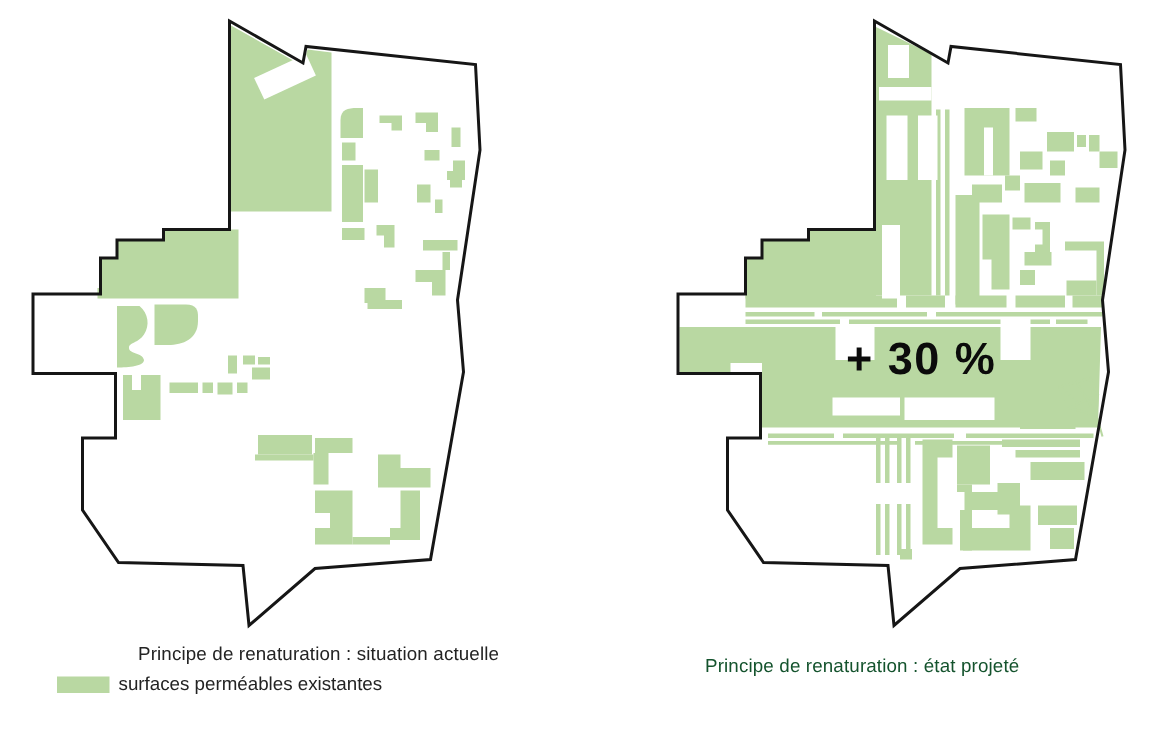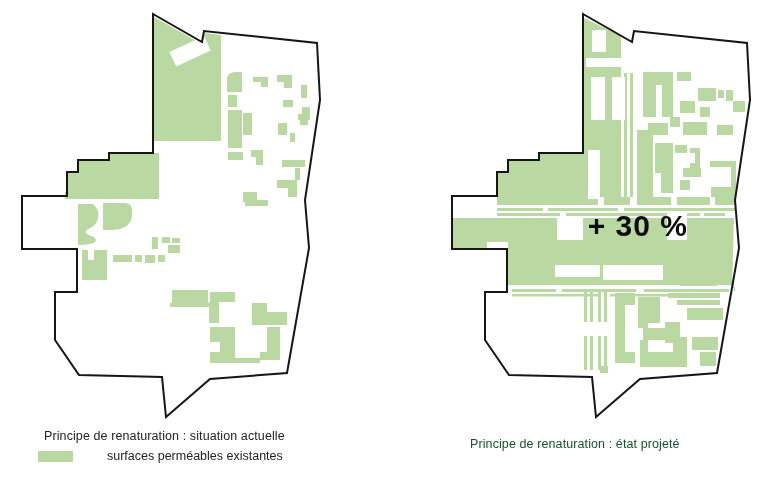--- a/index.html
+++ b/index.html
@@ -13,23 +13,23 @@
     position:absolute;font-size:12.5px;color:#232323;letter-spacing:.1px;
     white-space:nowrap;
   }
   .caption-left{left:44px;top:429px;}
   .caption-right{left:470px;top:437px;}
   .legend{position:absolute;left:38px;top:450px;display:flex;flex-direction:column;gap:3px;}
   .legend-row{display:flex;align-items:center;gap:6px;height:12px;}
   .swatch{width:35px;height:11px;box-sizing:border-box;flex:0 0 auto;}
   .swatch-green{background:var(--green,#b9d8a2);}
   .swatch-white{background:#ffffff;border:1px solid var(--swatch-border,#d8d8d8);}
-  .legend-label{font-size:12.5px;color:#232323;white-space:nowrap;margin-left:28px;}
+  .legend-label{font-size:12.5px;color:#232323;white-space:nowrap;}
   .annotation{
-    position:absolute;left:564px;top:209px;width:124px;text-align:right;
+    position:absolute;left:564px;top:223px;width:124px;text-align:left;
     font-size:30px;font-weight:bold;color:#0b0b0b;letter-spacing:1px;white-space:nowrap;
   }
 </style>
 </head>
 <body style="--green: #b9d8a2; --swatch-border: #d8d8d8;">
 
 <div class="stage">
 
   <svg class="maps" width="768" height="488" viewBox="0 0 768 488">
     <g id="left-map">
@@ -159,21 +159,21 @@
         <path d="M731,277 L732,263" fill="none" stroke="#b9d8a2" stroke-width="1.4"></path>
         <path d="M731,277 L713,272" fill="none" stroke="#b9d8a2" stroke-width="1.4"></path>
         <path d="M731,277 L718,255" fill="none" stroke="#b9d8a2" stroke-width="1.4"></path>
         <path d="M731,277 L735,291" fill="none" stroke="#b9d8a2" stroke-width="1.4"></path>
         <path d="M583,14 L632,42 L634,31 L747,43 L750,100 L735,200 L739,248 L717,373 L640,379 L596,417 L592,377 L509,375 L485,340 L485,292 L507,292 L507,249 L452,249 L452,196 L497,196 L497,172 L508,172 L508,160 L539,160 L539,153 L583,153 Z" fill="none" stroke="#161616" stroke-width="2" stroke-linejoin="miter"></path>
       </g>
   </svg>
 
   <div class="annotation" style="color: rgb(11, 11, 11);">+ 30 %</div>
 
-  <div class="caption caption-left" style="color: rgb(35, 35, 35);">Principe de renaturation : situation actuelle</div>
+  <div class="caption caption-left" style="color: rgb(35, 35, 35); margin-left: 48px;">Principe de renaturation : situation actuelle</div>
 
   <div class="legend">
     <div class="legend-row">
       <span class="swatch swatch-green"></span>
       <span class="legend-label" style="color: rgb(35, 35, 35);">surfaces perméables existantes</span>
     </div>
   </div>
 
   <div class="caption caption-right" style="color: #14532d;">Principe de renaturation : état projeté</div>
 

